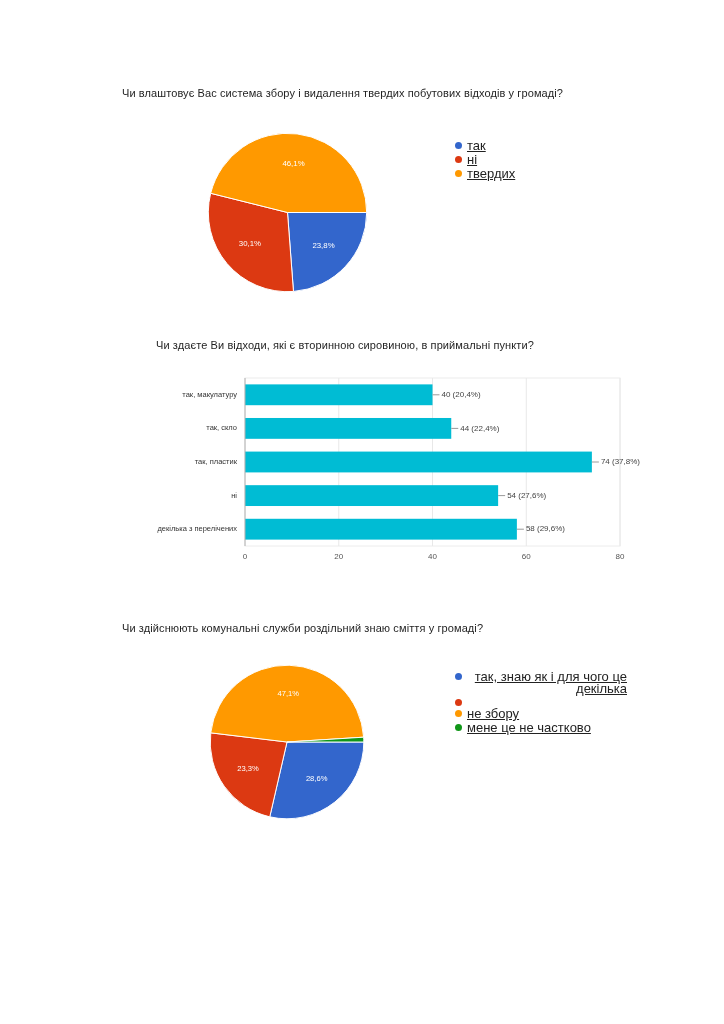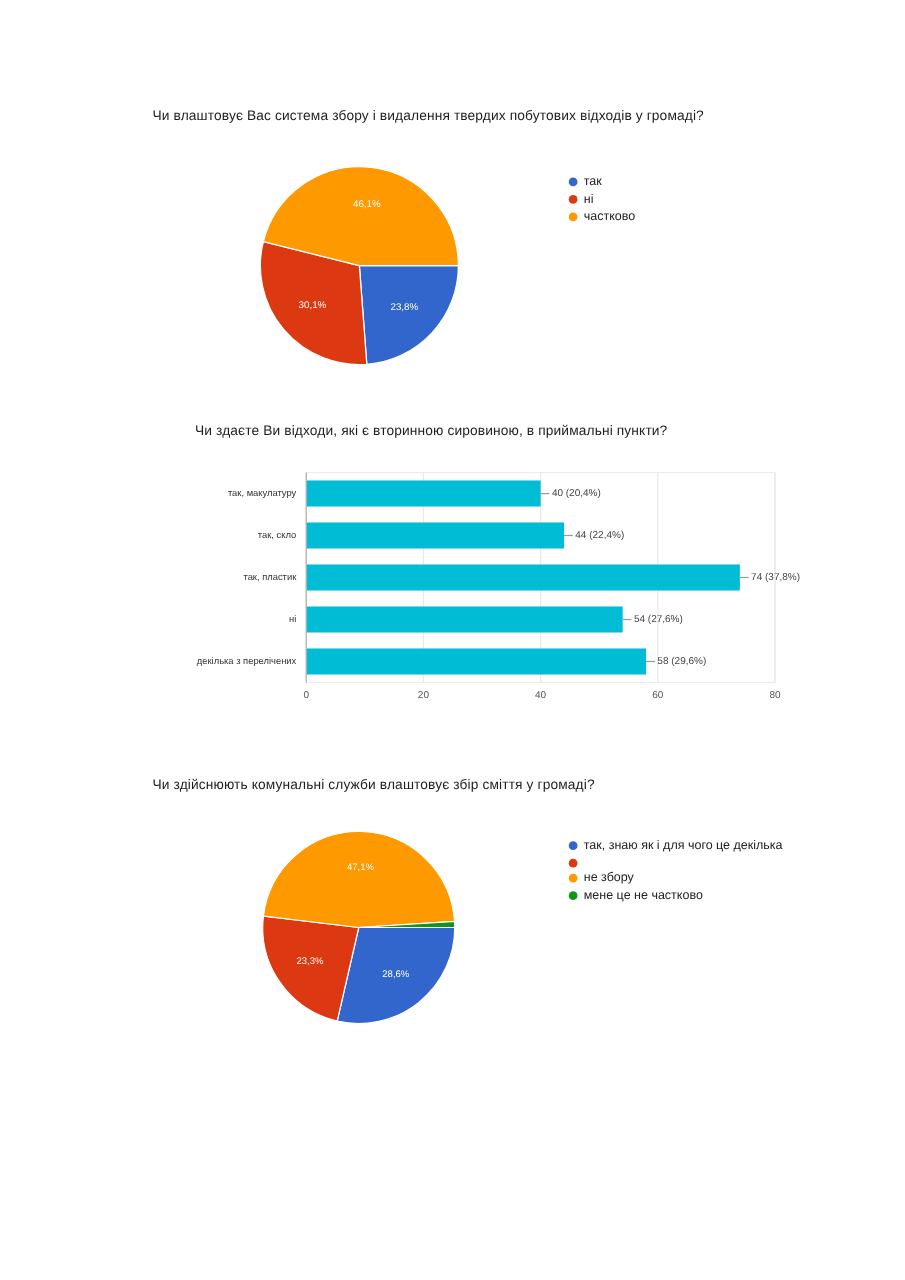--- a/index.html
+++ b/index.html
@@ -55,23 +55,24 @@
     font-family: "Liberation Sans", sans-serif;
     font-size: 9.5px;
     fill: #ffffff;
     text-anchor: middle;
     dominant-baseline: middle;
   }
 
   
   .legend {
     position: absolute;
-    font-size: 10px;
+    font-size: 13px;
     line-height: 11.5px;
     color: #222222;
+    text-decoration: underline;
   }
   .legend-item {
     display: flex;
     align-items: flex-start;
     margin-bottom: 2.5px;
   }
   .legend-swatch {
     width: 7px;
     height: 7px;
     border-radius: 50%;
@@ -143,21 +144,21 @@
       <div class="legend-item">
         <span class="legend-swatch" style="background: rgb(51, 102, 204);"></span>
         <span class="legend-text">так</span>
       </div>
       <div class="legend-item">
         <span class="legend-swatch" style="background: rgb(220, 57, 18);"></span>
         <span class="legend-text">ні</span>
       </div>
       <div class="legend-item">
         <span class="legend-swatch" style="background: rgb(255, 153, 0);"></span>
-        <span class="legend-text">частково</span>
+        <span class="legend-text">твердих</span>
       </div>
     </div>
 
   <div class="q-title" id="q2-title">Чи здаєте Ви відходи, які є вторинною сировиною, в приймальні пункти?</div>
 
   <div class="chart-block" id="bar-chart">
     <svg class="bar-svg" id="bar-svg" width="520" height="190">
         <rect x="115" y="4" width="375" height="168" class="plot-border"></rect>
         <line x1="208.75" y1="4" x2="208.75" y2="172" class="grid-line"></line>
         <line x1="302.5" y1="4" x2="302.5" y2="172" class="grid-line"></line>
@@ -185,21 +186,21 @@
         <text x="395.88" y="155.20" class="bar-value-label">58 (29,6%)</text>
         <line x1="115" y1="4" x2="115" y2="172" class="axis-line"></line>
         <text x="115.00" y="179" class="bar-tick-label">0</text>
         <text x="208.75" y="179" class="bar-tick-label">20</text>
         <text x="302.50" y="179" class="bar-tick-label">40</text>
         <text x="396.25" y="179" class="bar-tick-label">60</text>
         <text x="490.00" y="179" class="bar-tick-label">80</text>
       </svg>
   </div>
 
-  <div class="q-title" id="q3-title">Чи здійснюють комунальні служби влаштовує збір сміття у громаді?</div>
+  <div class="q-title" id="q3-title">Чи здійснюють комунальні служби роздільний знаю сміття у громаді?</div>
 
   <div class="chart-block" style="left:207px; top:662px; width:175px; height:165px;">
     <div class="pie-wrap" style="left:0; top:0; width:160px; height:160px;">
       <svg class="pie" viewBox="0 0 200 200" id="pie3-svg">
           <path d="M 100 100 L 196.00 100.00 A 96 96 0 0 1 78.47 193.55 Z" fill="#3366cc" stroke="#ffffff" stroke-width="1.2"></path>
           <text x="137.07" y="146.57" class="pie-label">28,6%</text>
           <path d="M 100 100 L 78.47 193.55 A 96 96 0 0 1 4.68 88.57 Z" fill="#dc3912" stroke="#ffffff" stroke-width="1.2"></path>
           <text x="51.30" y="134.22" class="pie-label">23,3%</text>
           <path d="M 100 100 L 4.68 88.57 A 96 96 0 0 1 195.81 93.97 Z" fill="#ff9900" stroke="#ffffff" stroke-width="1.2"></path>
           <text x="101.68" y="40.50" class="pie-label">47,1%</text>

